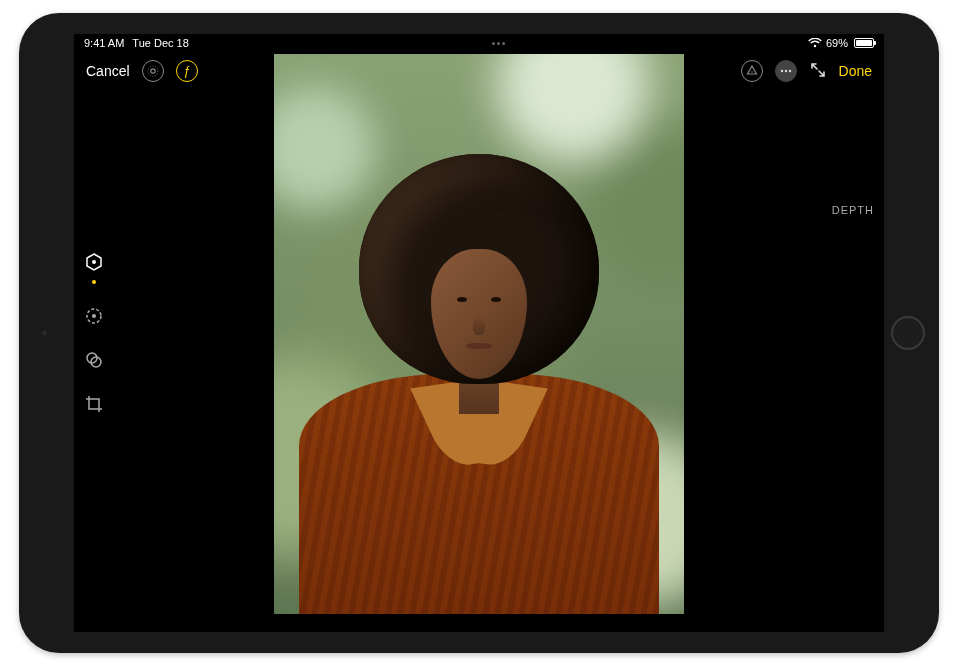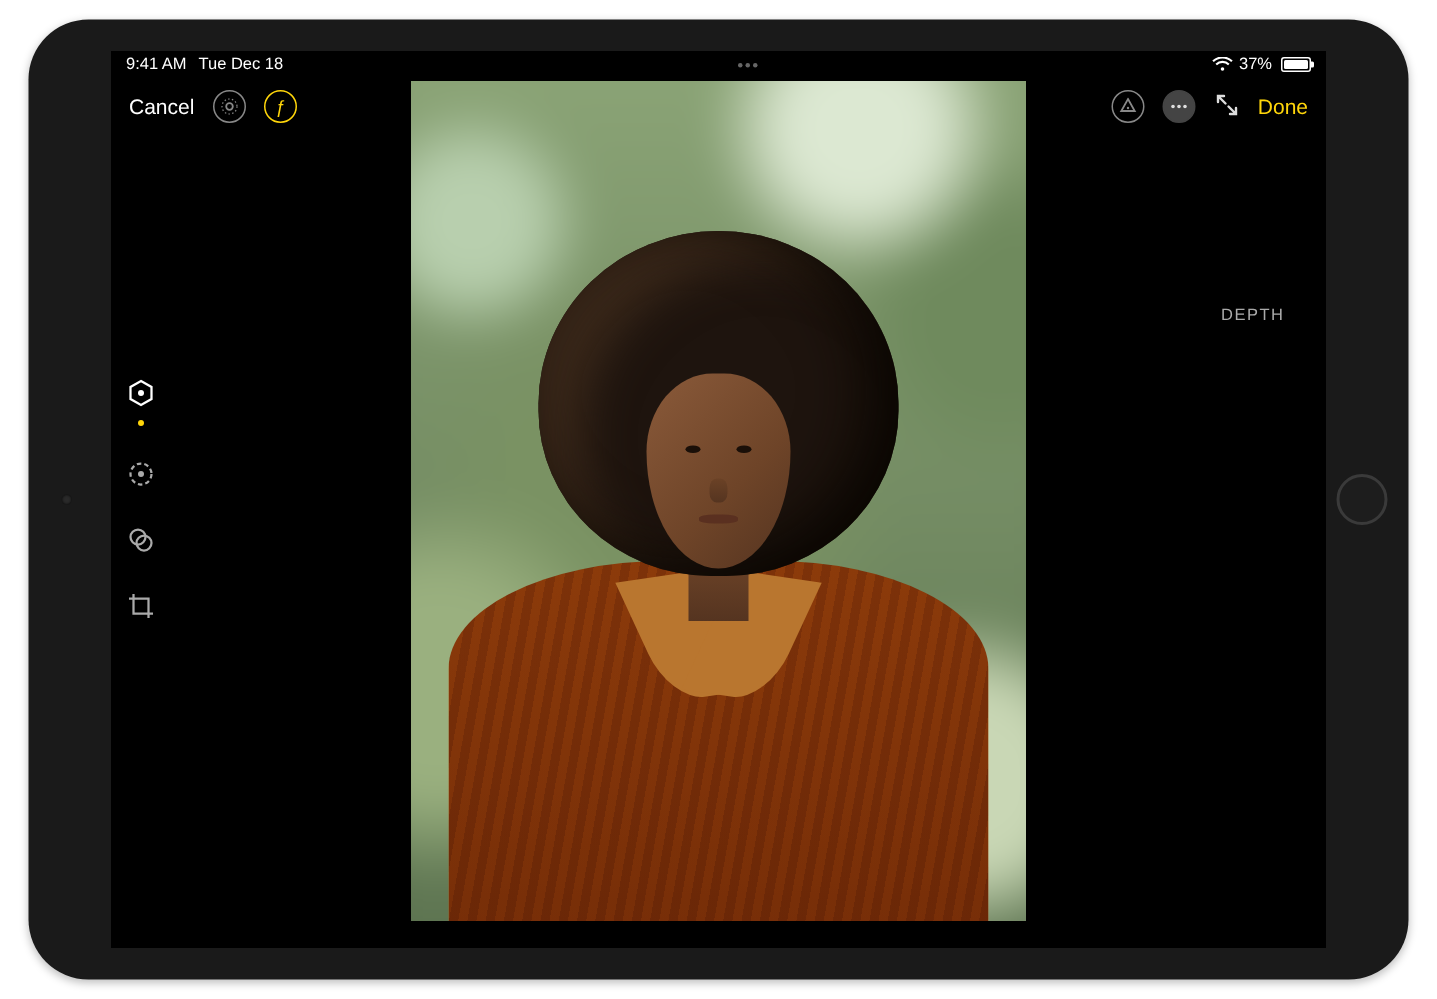--- a/index.html
+++ b/index.html
@@ -116,21 +116,21 @@
     color:#aaa;
   }
   .tool.active { color:#fff; }
   .tool-dot { width:4px;height:4px;background:#ffd60a;border-radius:50%;margin-top:-14px; }
 
   
   .depth-panel {
     position:absolute;
     right:10px; top:170px;
     width:60px;
-    display:flex; flex-direction:row; align-items:flex-end;
+    display:flex; flex-direction:column; align-items:flex-end;
     color:#888; font-size:11px;
   }
   .depth-label { letter-spacing:1px; margin-bottom:8px; color:#aaa; }
   .depth-scale {
     position:relative; height:180px; width:40px;
   }
   .tick { position:absolute; right:0; width:14px; height:1px; background:#555; }
   .tick.long { width:22px; }
   .depth-indicator {
     position:absolute; width:5px;height:5px;background:#fff;border-radius:50%;
@@ -227,21 +227,21 @@
         <span></span>
           <span></span>
           <span></span>
       </div>
       <div class="status-right">
         <span class="wifi">
           <svg width="14" height="10" viewBox="0 0 14 10">
               <path d="M7 9.2a1.2 1.2 0 100-2.4 1.2 1.2 0 000 2.4zM3.3 5.5a5.3 5.3 0 017.4 0l1-1a6.7 6.7 0 00-9.4 0l1 1zM1.2 3.4a8.3 8.3 0 0111.6 0l1-1a9.7 9.7 0 00-13.6 0l1 1z" fill="#fff"></path>
             </svg>
         </span>
-        <span>37%</span>
+        <span>69%</span>
         <span class="battery-icon">
           <span class="battery-shell">
               <span class="battery-fill"></span>
             </span>
         </span>
       </div>
     </div>
 
     <div class="top-controls">
       <div class="top-left">

